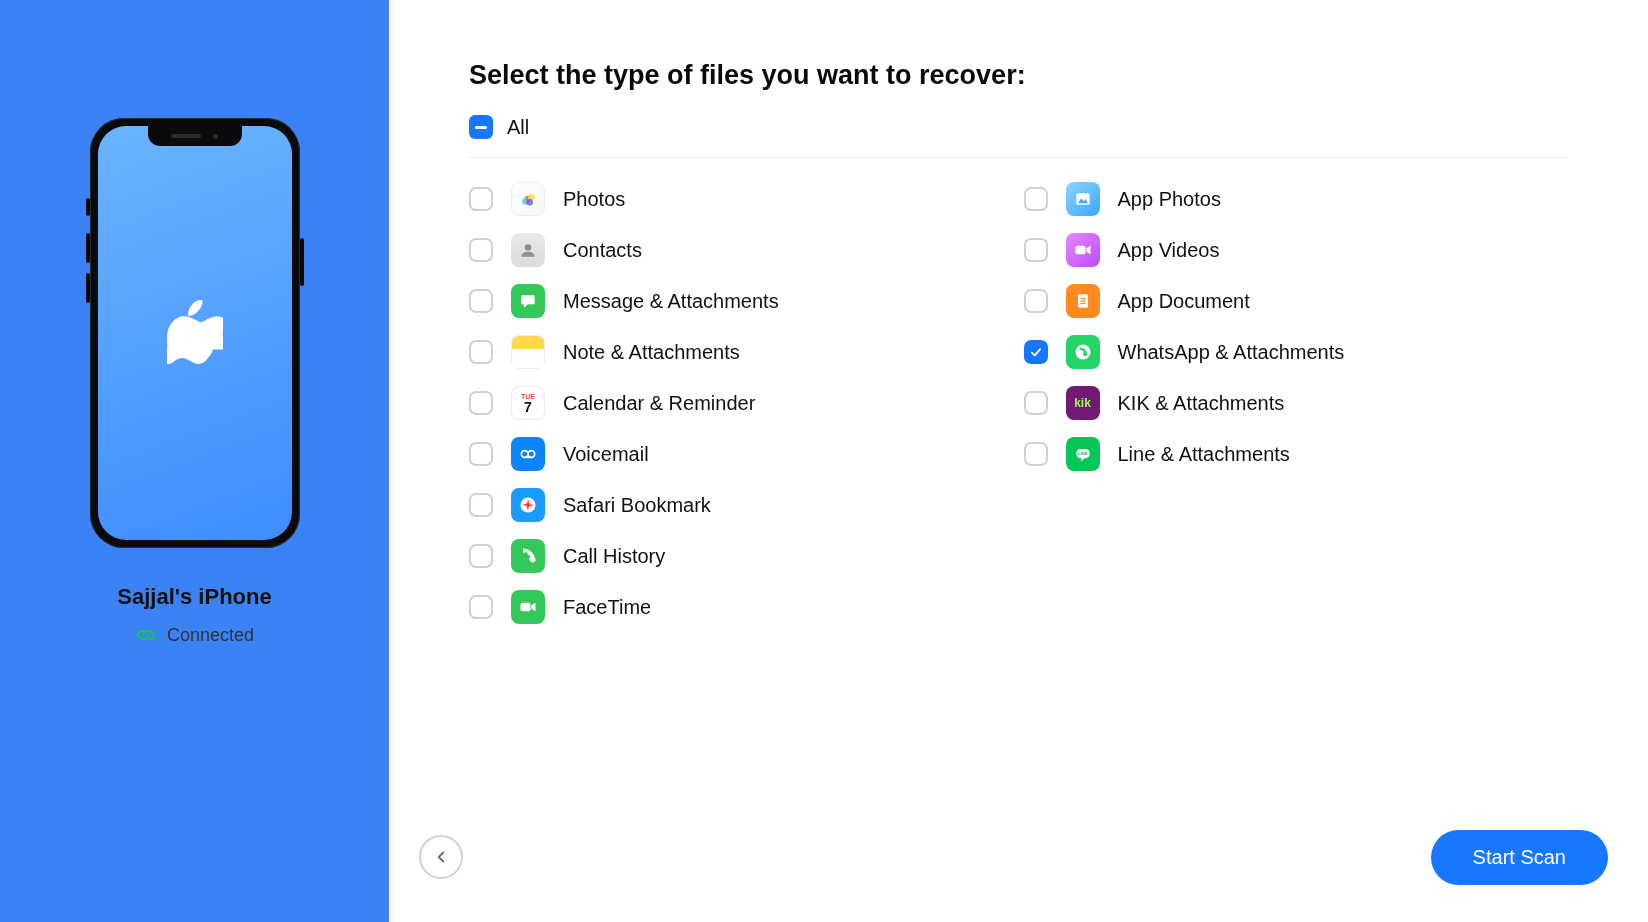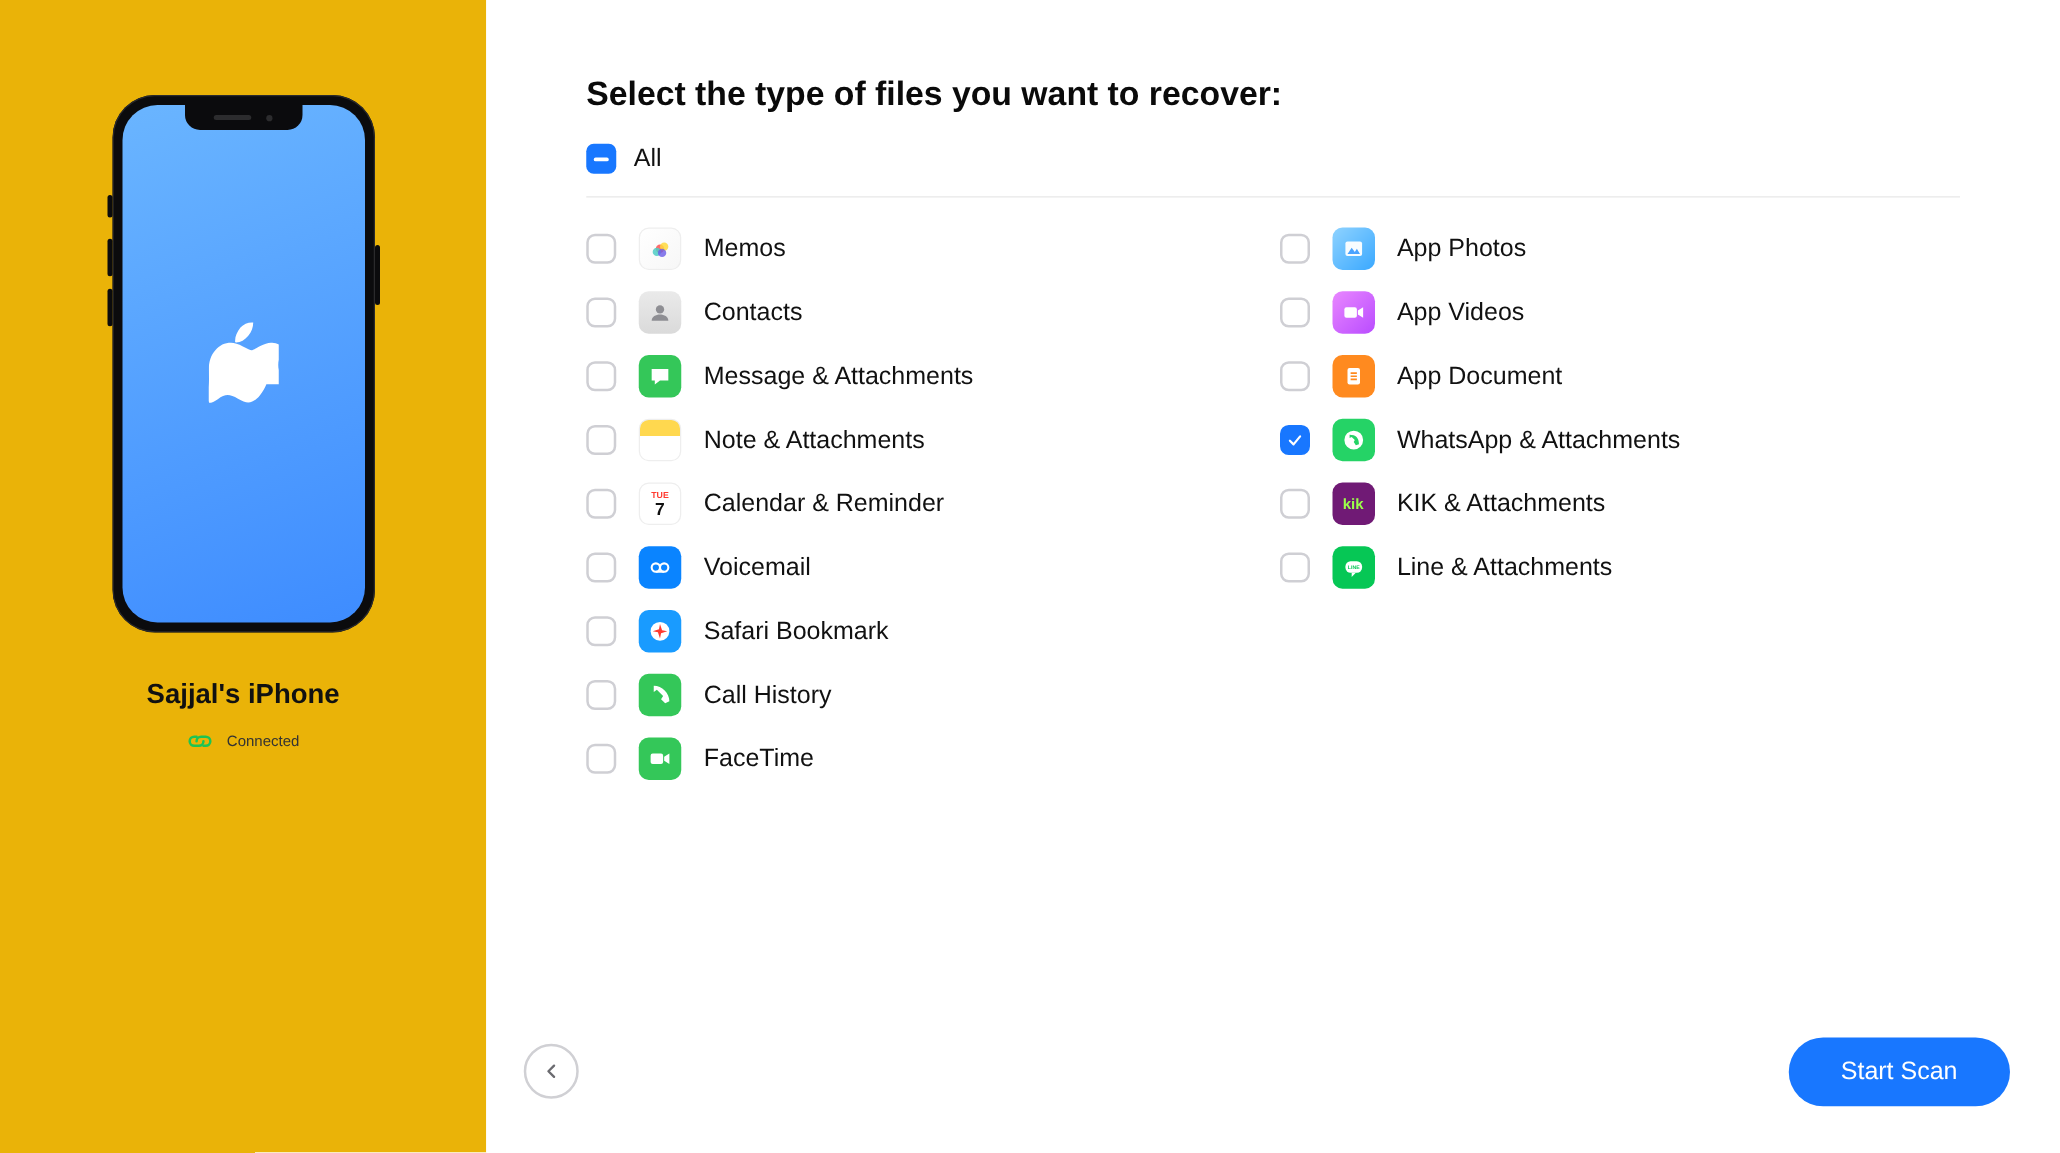--- a/index.html
+++ b/index.html
@@ -1,25 +1,25 @@
 <!DOCTYPE html>
 <html><head>
 <meta charset="utf-8">
 <style>
   * { box-sizing: border-box; margin: 0; padding: 0; }
   html, body { width: 1648px; height: 922px; font-family: -apple-system, BlinkMacSystemFont, "Segoe UI", Arial, sans-serif; background: #fff; }
   .app { display: flex; width: 100%; height: 100%; }
   .sidebar {
     width: 389px;
     height: 100%;
-    background: #eab308;
+    background: #3b82f6;
     display: flex;
     flex-direction: column;
     align-items: center;
-    padding-top: 76px;
+    padding-top: 118px;
   }
   .phone-frame {
     width: 210px;
     height: 430px;
     background: #0b0b0d;
     border-radius: 34px;
     padding: 8px;
     position: relative;
     box-shadow: 0 0 0 1px #2a2a2c inset;
   }
@@ -55,21 +55,21 @@
     display: flex;
     align-items: center;
     justify-content: center;
     gap: 12px;
   }
   .notch-speaker { width: 30px; height: 4px; background: #2c2c2e; border-radius: 2px; }
   .notch-dot { width: 5px; height: 5px; background: #2c2c2e; border-radius: 50%; }
   .apple-logo { width: 56px; height: 68px; fill: #fff; }
   .device-name { margin-top: 36px; font-size: 22px; font-weight: 700; color: #111; }
   .status-row { margin-top: 14px; display: flex; align-items: center; gap: 10px; }
-  .status-label { font-size: 12px; color: #333; }
+  .status-label { font-size: 18px; color: #333; }
   .link-icon { width: 22px; height: 22px; stroke: #1cc453; fill: none; stroke-width: 2.2; stroke-linecap: round; }
   .main {
     flex: 1;
     height: 100%;
     background: #fff;
     position: relative;
     padding: 60px 80px 0 80px;
   }
   .heading { font-size: 27px; font-weight: 800; color: #0a0a0a; }
   .all-row {
@@ -209,21 +209,21 @@
           <div class="item-row">
             <div class="cb"></div>
             <div class="app-icon ic ic-photos">
               <svg viewBox="0 0 24 24">
                 <circle cx="12" cy="12" r="4" fill="#ff6b6b"></circle>
                 <circle cx="16" cy="10" r="4" fill="#ffd93d" opacity=".85"></circle>
                 <circle cx="9" cy="15" r="4" fill="#4ecdc4" opacity=".85"></circle>
                 <circle cx="14" cy="16" r="4" fill="#6c5ce7" opacity=".8"></circle>
               </svg>
             </div>
-            <span class="item-label">Memos</span>
+            <span class="item-label">Photos</span>
           </div>
           <div class="item-row">
             <div class="cb"></div>
             <div class="app-icon ic ic-contacts">
               <svg viewBox="0 0 24 24">
                 <circle cx="12" cy="9" r="4" fill="#8e8e93"></circle>
                 <path d="M4 20c0-4 4-6 8-6s8 2 8 6" fill="#8e8e93"></path>
               </svg>
             </div>
             <span class="item-label">Contacts</span>

